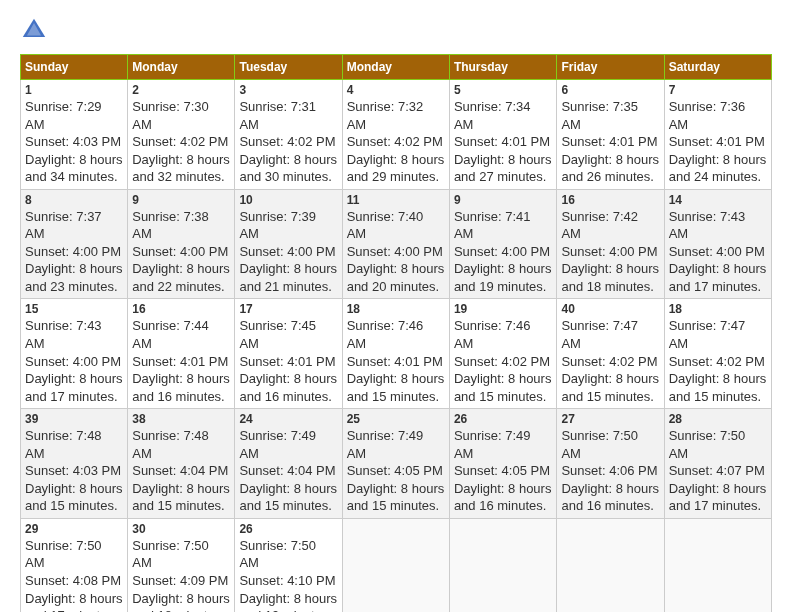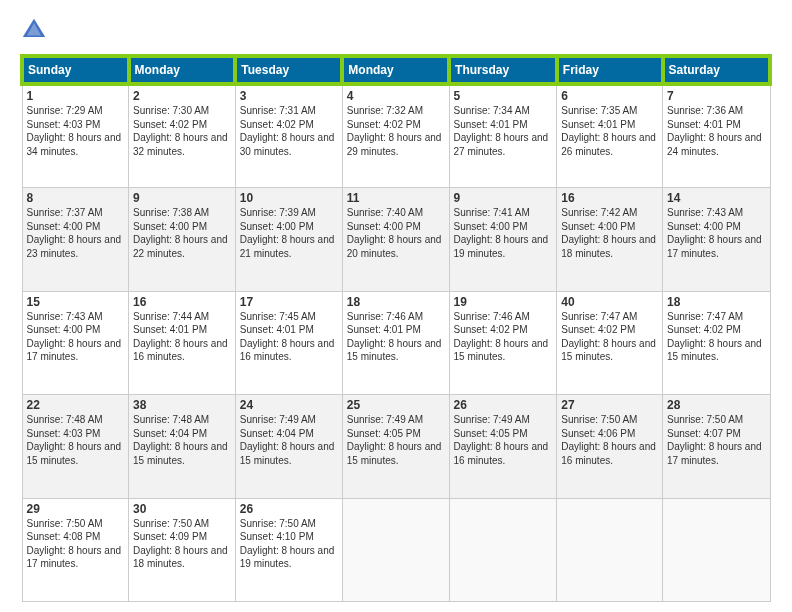--- a/index.html
+++ b/index.html
@@ -58,48 +58,48 @@
       display: flex;
       flex-direction: column;
     }
     .cal-table {
       width: 100%;
       border-collapse: collapse;
       flex: 1;
       font-size: 10.5px;
     }
     .cal-table thead tr th {
-      background: #0369a1;
+      background: #a16207;
       color: #fff;
       padding: 5px 4px;
       font-size: 12px;
       font-weight: bold;
       text-align: left;
-      border: 4px solid #84cc16;
+      border: 1px solid #84cc16;
     }
     .cal-table tbody tr td {
       border: 1px solid #ccc;
       vertical-align: top;
       padding: 3px 4px;
       width: 113px;
       height: 88px;
       background: #fff;
     }
     .cal-table tbody tr:nth-child(even) td {
       background: #f2f2f2;
     }
     .day-num {
       font-size: 12px;
       font-weight: bold;
       color: #333;
       display: block;
       margin-bottom: 1px;
     }
     .day-info {
-      font-size: 10px;
+      font-size: 13px;
       color: #333;
       line-height: 1.35;
     }
     .empty-cell {
       background: #f9f9f9 !important;
     }
   </style>
 </head>
 <body>
 
@@ -177,21 +177,21 @@
             <td><span class="day-num">18</span>
 <span class="day-info">Sunrise: 7:46 AM<br>Sunset: 4:01 PM<br>Daylight: 8 hours and 15 minutes.</span></td>
             <td><span class="day-num">19</span>
 <span class="day-info">Sunrise: 7:46 AM<br>Sunset: 4:02 PM<br>Daylight: 8 hours and 15 minutes.</span></td>
             <td><span class="day-num">40</span>
 <span class="day-info">Sunrise: 7:47 AM<br>Sunset: 4:02 PM<br>Daylight: 8 hours and 15 minutes.</span></td>
             <td><span class="day-num">18</span>
 <span class="day-info">Sunrise: 7:47 AM<br>Sunset: 4:02 PM<br>Daylight: 8 hours and 15 minutes.</span></td>
           </tr>
           <tr>
-            <td><span class="day-num">22</span>
+            <td><span class="day-num">39</span>
 <span class="day-info">Sunrise: 7:48 AM<br>Sunset: 4:03 PM<br>Daylight: 8 hours and 15 minutes.</span></td>
             <td><span class="day-num">38</span>
 <span class="day-info">Sunrise: 7:48 AM<br>Sunset: 4:04 PM<br>Daylight: 8 hours and 15 minutes.</span></td>
             <td><span class="day-num">24</span>
 <span class="day-info">Sunrise: 7:49 AM<br>Sunset: 4:04 PM<br>Daylight: 8 hours and 15 minutes.</span></td>
             <td><span class="day-num">25</span>
 <span class="day-info">Sunrise: 7:49 AM<br>Sunset: 4:05 PM<br>Daylight: 8 hours and 15 minutes.</span></td>
             <td><span class="day-num">26</span>
 <span class="day-info">Sunrise: 7:49 AM<br>Sunset: 4:05 PM<br>Daylight: 8 hours and 16 minutes.</span></td>
             <td><span class="day-num">27</span>

